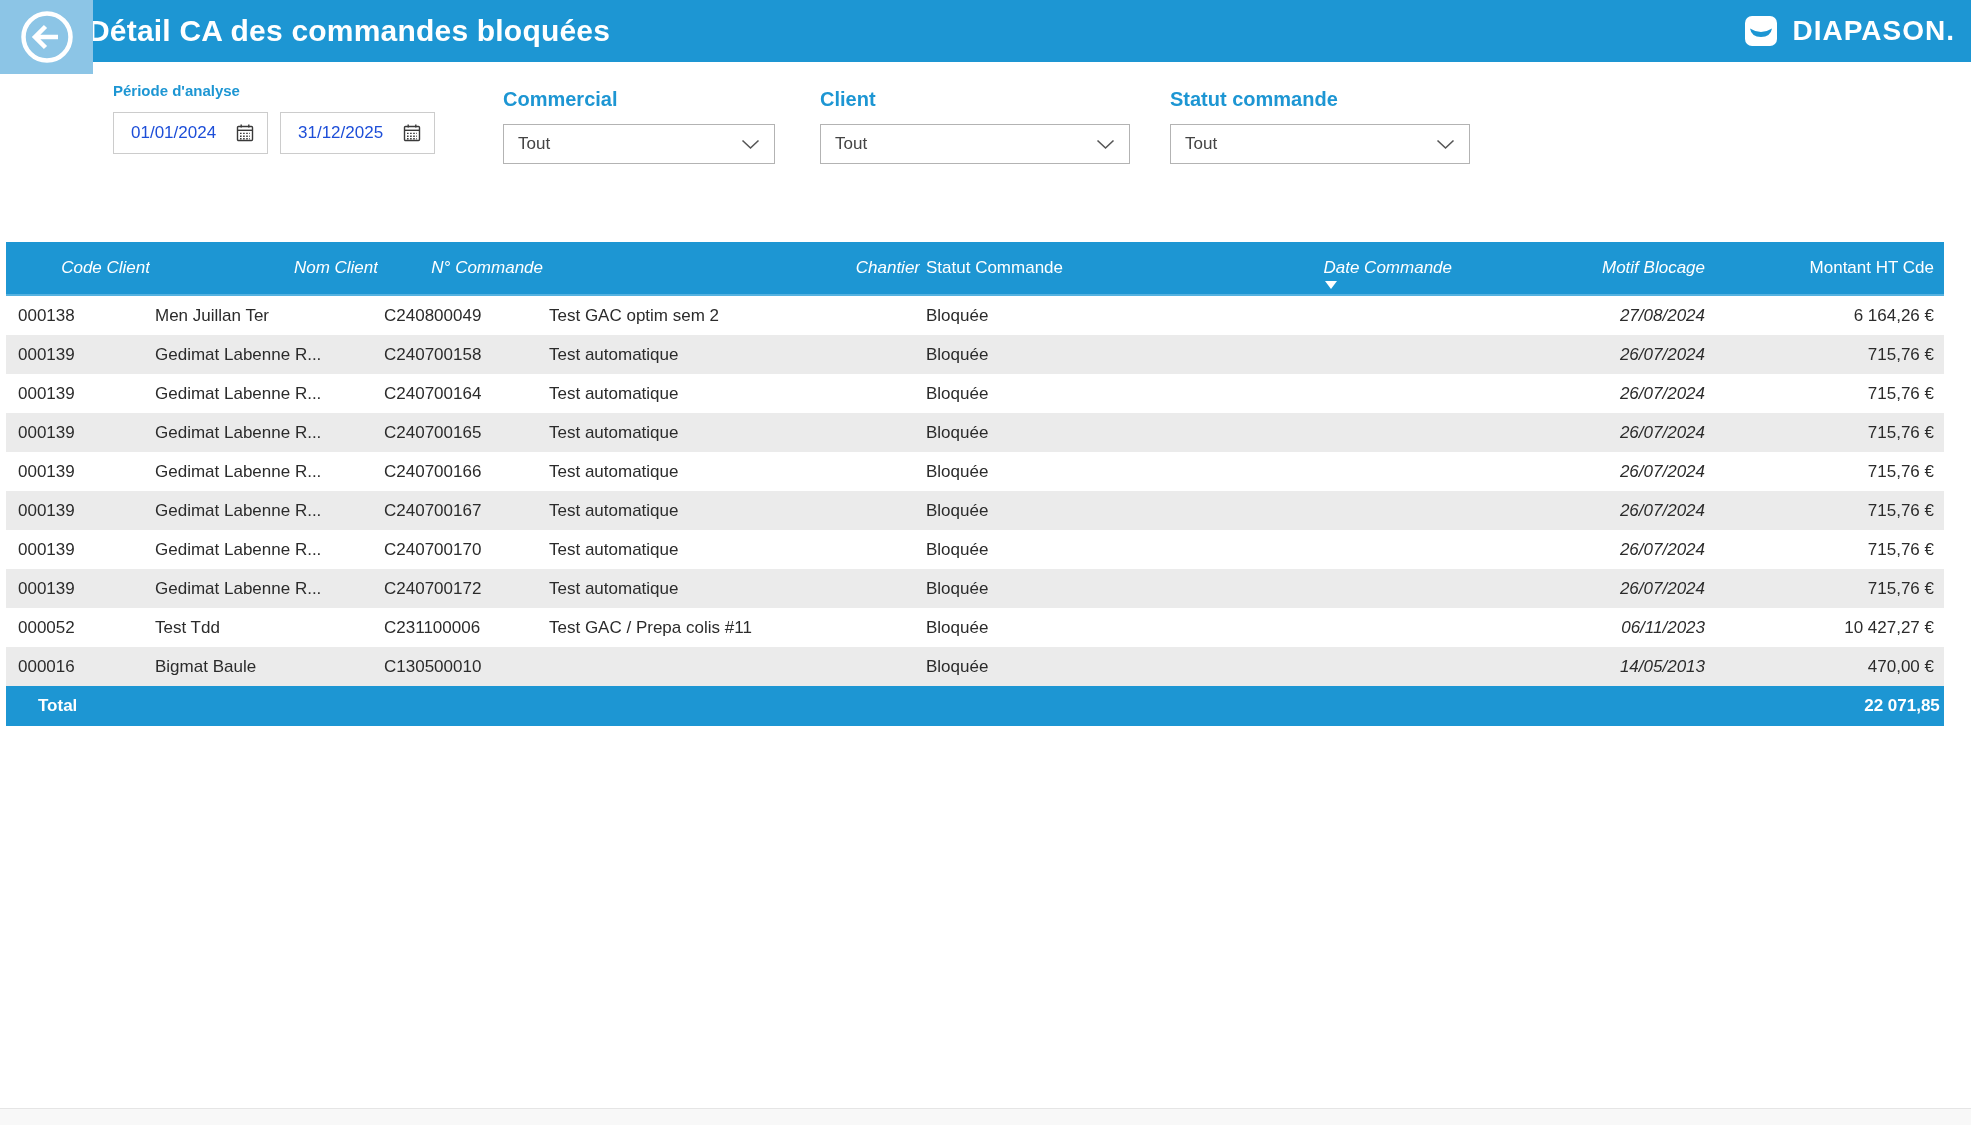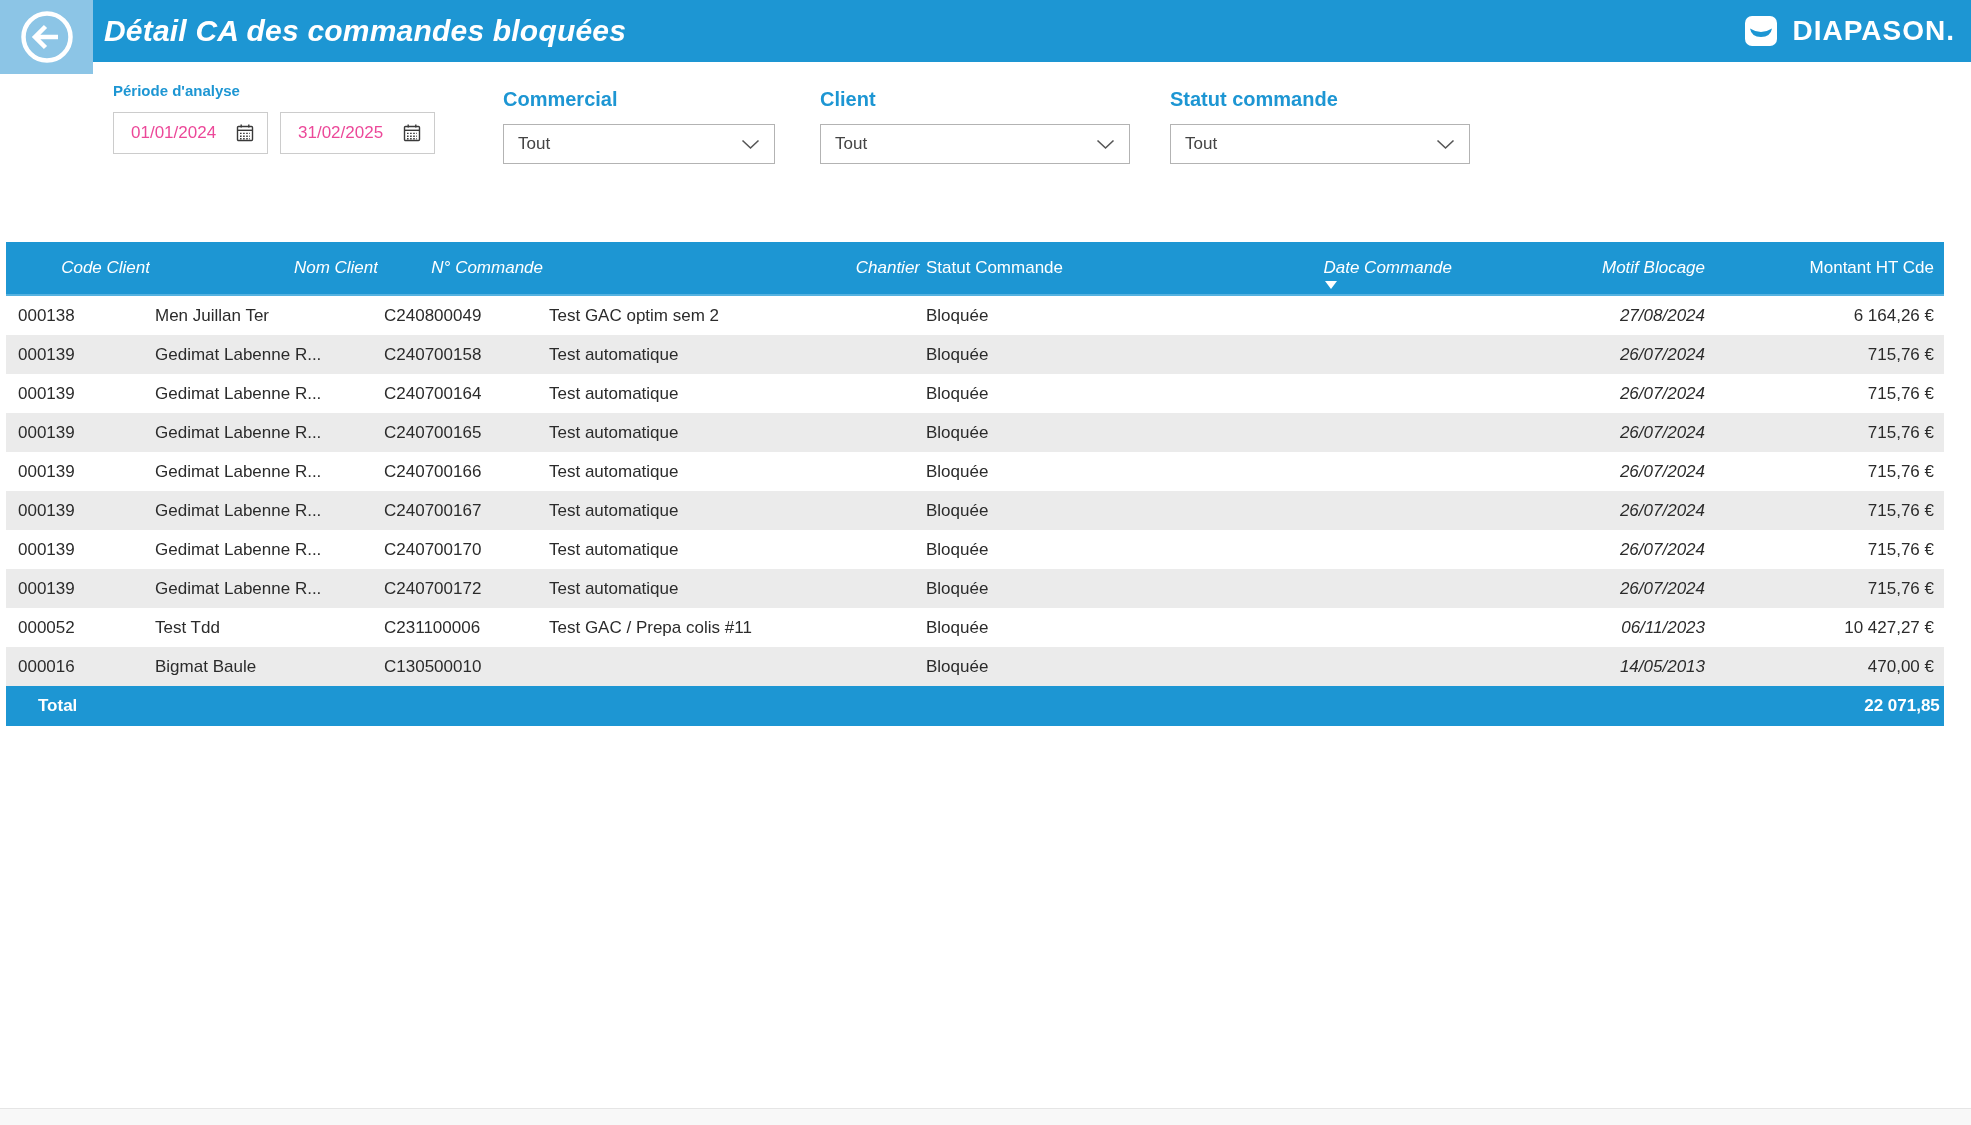--- a/index.html
+++ b/index.html
@@ -2,35 +2,35 @@
 <html><head>
 <meta charset="utf-8">
 <style>
   html,body{margin:0;padding:0;}
   body{
     width:1971px;height:1125px;position:relative;background:#ffffff;
     font-family:"Liberation Sans",sans-serif;overflow:hidden;color:#2b2b2b;
   }
   
   .header-bar{position:absolute;left:0;top:0;width:1971px;height:62px;background:#1d96d3;}
-  .header-title{position:absolute;left:104px;top:0;height:62px;display:flex;align-items:center;
-    color:#fff;font-size:30px;font-weight:bold;letter-spacing:.2px;font-style:italic;}
+  .header-title{position:absolute;left:88px;top:0;height:62px;display:flex;align-items:center;
+    color:#fff;font-size:30px;font-weight:bold;letter-spacing:.2px;}
   .logo{position:absolute;right:16px;top:0;height:62px;display:flex;align-items:center;gap:16px;}
   .logo-text{color:#fff;font-size:28px;font-weight:bold;letter-spacing:1px;}
   .back-sq{position:absolute;left:0;top:0;width:93px;height:74px;background:#8cc5e6;
     display:flex;align-items:center;justify-content:center;cursor:pointer;}
   
   .fgroup{position:absolute;}
   .flabel{color:#1d96d3;font-weight:bold;}
   .flabel.small{font-size:15px;}
   .flabel.big{font-size:20px;}
   .date-row{display:flex;gap:12px;margin-top:13px;}
   .date-input{width:155px;height:42px;border:1px solid #cccccc;background:#fff;box-sizing:border-box;
     display:flex;align-items:center;justify-content:space-between;padding:0 12px 0 17px;cursor:pointer;}
-  .date-input .val{font-size:17px;color:#ec4899;}
+  .date-input .val{font-size:17px;color:#1d4ed8;}
   .dropdown{height:40px;border:1px solid #b3b3b3;background:#fff;box-sizing:border-box;margin-top:13px;
     display:flex;align-items:center;justify-content:space-between;padding:0 14px;cursor:pointer;}
   .dropdown .val{font-size:17px;color:#444;}
   
   .table{position:absolute;left:6px;top:242px;width:1938px;font-size:17px;}
   .trow{display:grid;grid-template-columns:144px 228px 165px 377px 192px 340px 253px 239px;}
   .thead{background:#1d96d3;color:#fff;height:52px;border-bottom:2px solid #56b2e0;}
   .thead .cell{cursor:pointer;}
   .cell{display:flex;align-items:center;overflow:hidden;white-space:nowrap;}
   .al{justify-content:flex-start;}
@@ -84,21 +84,21 @@
           <line x1="2.5" y1="7.3" x2="17.5" y2="7.3"></line>
           <line x1="6.2" y1="1.4" x2="6.2" y2="4.6"></line>
           <line x1="13.8" y1="1.4" x2="13.8" y2="4.6"></line>
           <line x1="5" y1="10.4" x2="15" y2="10.4" stroke-dasharray="1.6 1.5"></line>
           <line x1="5" y1="13.2" x2="15" y2="13.2" stroke-dasharray="1.6 1.5"></line>
           <line x1="5" y1="15.8" x2="15" y2="15.8" stroke-dasharray="1.6 1.5"></line>
         </svg>
       </span>
     </div>
     <div class="date-input">
-      <span class="val">31/02/2025</span>
+      <span class="val">31/12/2025</span>
       <span>
         <svg width="20" height="20" viewBox="0 0 20 20" fill="none" stroke="#3a3a3a" stroke-width="1.4">
           <rect x="2.5" y="3.5" width="15" height="14" rx="1"></rect>
           <line x1="2.5" y1="7.3" x2="17.5" y2="7.3"></line>
           <line x1="6.2" y1="1.4" x2="6.2" y2="4.6"></line>
           <line x1="13.8" y1="1.4" x2="13.8" y2="4.6"></line>
           <line x1="5" y1="10.4" x2="15" y2="10.4" stroke-dasharray="1.6 1.5"></line>
           <line x1="5" y1="13.2" x2="15" y2="13.2" stroke-dasharray="1.6 1.5"></line>
           <line x1="5" y1="15.8" x2="15" y2="15.8" stroke-dasharray="1.6 1.5"></line>
         </svg>

